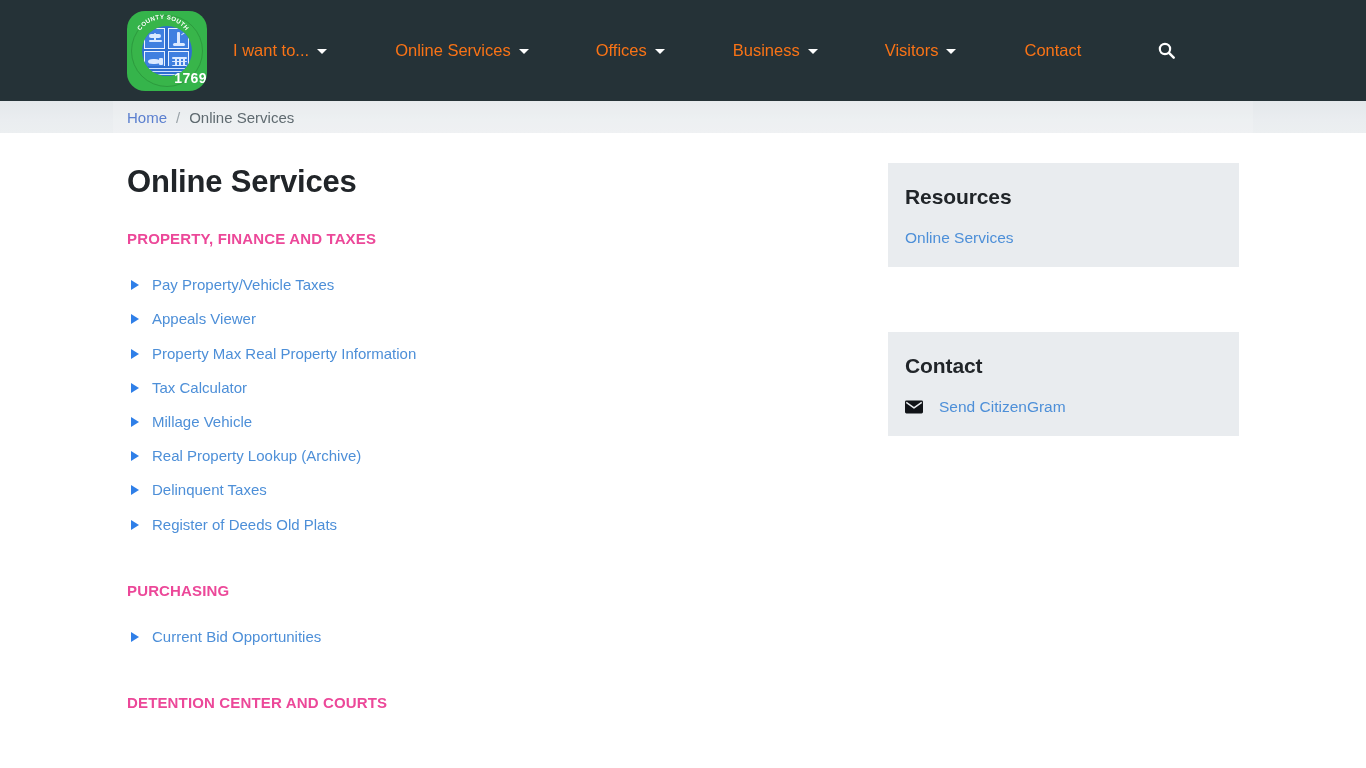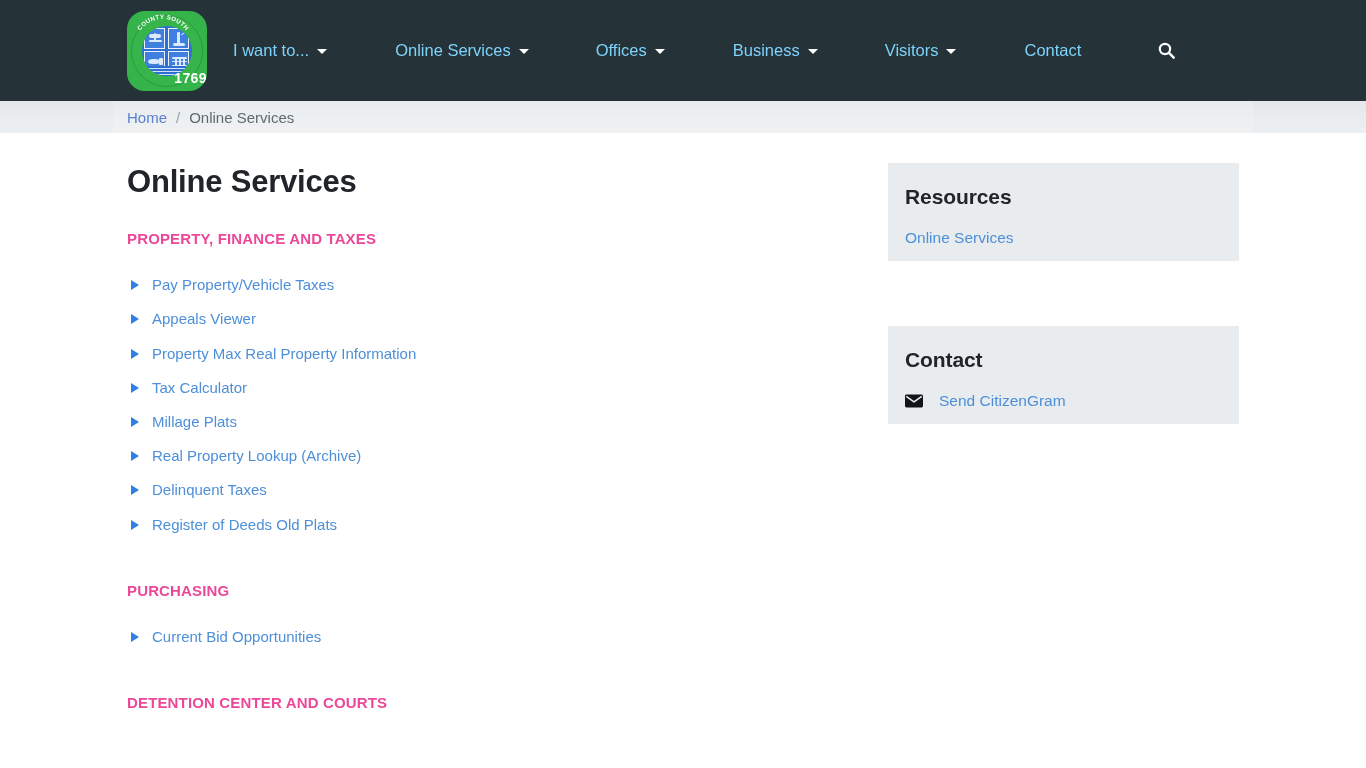--- a/index.html
+++ b/index.html
@@ -105,21 +105,21 @@
   .nav-item {
     display: flex;
     align-items: center;
     color: #ffffff;
     font-size: 16.5px;
     font-weight: 400;
     cursor: pointer;
     white-space: nowrap;
     line-height: 1;
   }
-  .nav-item .lbl { color: #7dd3fc; }
+  .nav-item .lbl { color: #f97316; }
   .caret-down {
     display: inline-block;
     width: 0; height: 0;
     margin-left: 8px;
     border-left: 5px solid transparent;
     border-right: 5px solid transparent;
     border-top: 5px solid #ffffff;
     position: relative;
     top: 1px;
   }
@@ -227,21 +227,21 @@
     text-decoration: none;
     cursor: pointer;
   }
 
   .spacer-purch { height: 31px; }
   .spacer-after-list { height: 31px; }
 
   
   .card {
     background: #e9ecef;
-    padding: 22px 17px 14px 17px;
+    padding: 22px 17px 20px 17px;
     margin-bottom: 12px;
   }
   .card h2 {
     font-size: 21px;
     font-weight: 700;
     color: #212529;
     letter-spacing: -0.1px;
     margin-bottom: 20px;
   }
   .card-link {
@@ -388,21 +388,21 @@
       <li>
         <a>Appeals Viewer</a>
       </li>
       <li>
         <a>Property Max Real Property Information</a>
       </li>
       <li>
         <a>Tax Calculator</a>
       </li>
       <li>
-        <a>Millage Plats</a>
+        <a>Millage Vehicle</a>
       </li>
       <li>
         <a>Real Property Lookup (Archive)</a>
       </li>
       <li>
         <a>Delinquent Taxes</a>
       </li>
       <li>
         <a>Register of Deeds Old Plats</a>
       </li>

